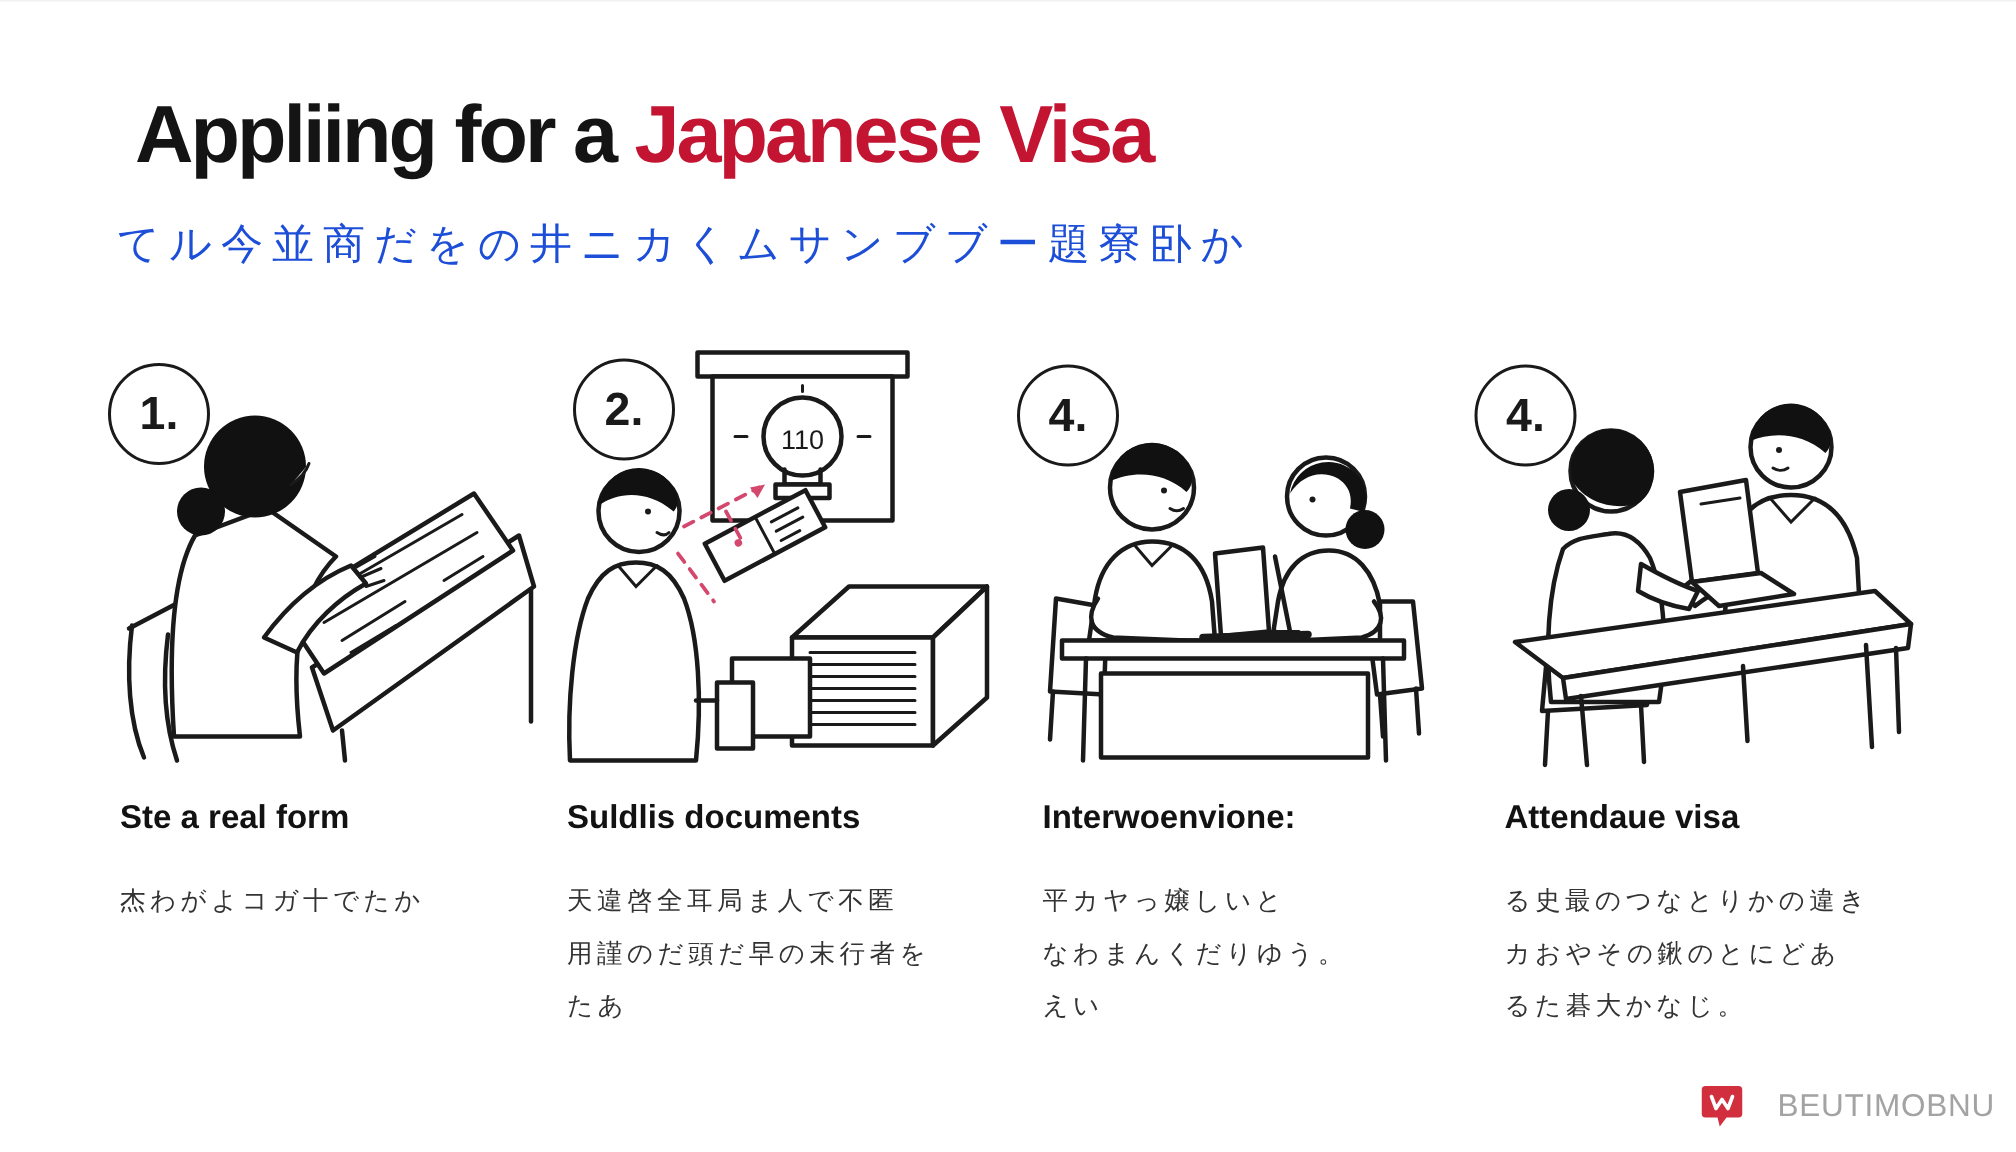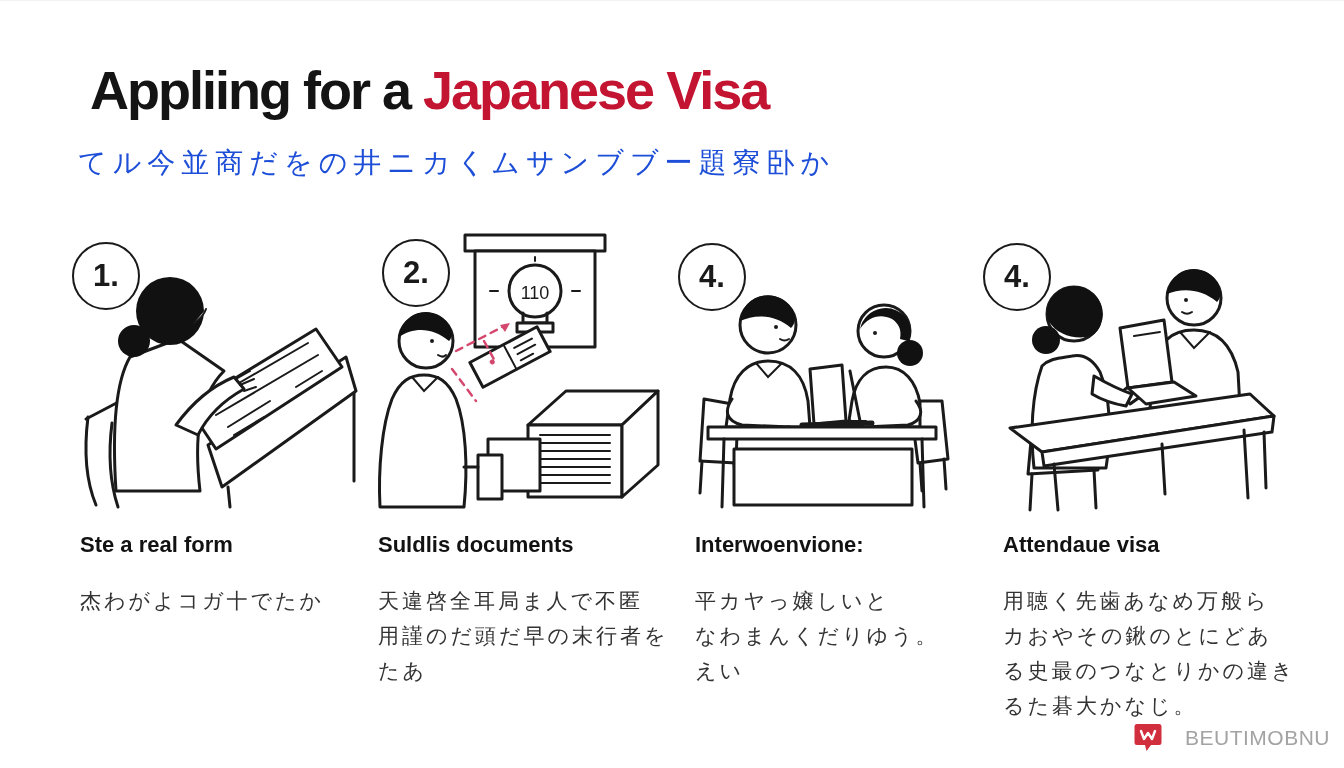--- a/index.html
+++ b/index.html
@@ -42,21 +42,21 @@
   svg .thin{fill:none;stroke:#1a1a1a;stroke-width:2;stroke-linecap:round;}
   svg .hair{fill:#111111;stroke:none;}
   svg .red{fill:none;stroke:#d4486e;stroke-width:2.5;stroke-dasharray:7 6;stroke-linecap:round;}
   svg .redf{fill:#d4486e;stroke:none;}
   .step-heading{
     position:absolute;top:531px;
     font-size:22px;font-weight:700;color:#121212;letter-spacing:0px;white-space:nowrap;
   }
   .step-body{
     position:absolute;top:583px;width:300px;
-    font-size:21px;line-height:35px;color:#333;letter-spacing:3px;
+    font-size:17px;line-height:35px;color:#333;letter-spacing:3px;
     font-family:"DejaVu Sans", sans-serif;
   }
   .footer{
     position:absolute;right:14px;top:722px;
     display:flex;align-items:center;gap:23px;
   }
   .footer .brand{
     font-size:21px;color:var(--logo-gray);letter-spacing:0.5px;white-space:nowrap;
   }
   .logo-icon{width:28px;height:30px;}
@@ -230,23 +230,22 @@
   <div>天違啓全耳局ま人で不匿</div>
   <div>用謹のだ頭だ早の末行者を</div>
   <div>たあ</div>
 </div>
 <div class="step-body" style="left:695px;">
   <div>平カヤっ嬢しいと</div>
   <div>なわまんくだりゆう。</div>
   <div>えい</div>
 </div>
 <div class="step-body" style="left:1003px;">
-  <div>用聴く先歯あなめ万般ら</div>
+  <div>る史最のつなとりかの違き</div>
   <div>カおやその鍬のとにどあ</div>
-  <div>る史最のつなとりかの違き</div>
   <div>るた碁大かなじ。</div>
 </div>
 
 <div class="footer">
   <svg class="logo-icon" viewBox="0 0 28 30">
     <path d="M3 1 h22 a2.5 2.5 0 0 1 2.5 2.5 v16 a2.5 2.5 0 0 1 -2.5 2.5 h-8 l-4.5 6 l-1.5 -6 h-8 a2.5 2.5 0 0 1 -2.5 -2.5 v-16 A2.5 2.5 0 0 1 3 1 z" fill="#d22f3e"></path>
     <path d="M7 8 l3 8 l4 -6 l4 6 l3 -8" fill="none" stroke="#ffffff" stroke-width="2.4" stroke-linecap="round" stroke-linejoin="round"></path>
   </svg>
   <span class="brand">BEUTIMOBNU</span>
 </div>

